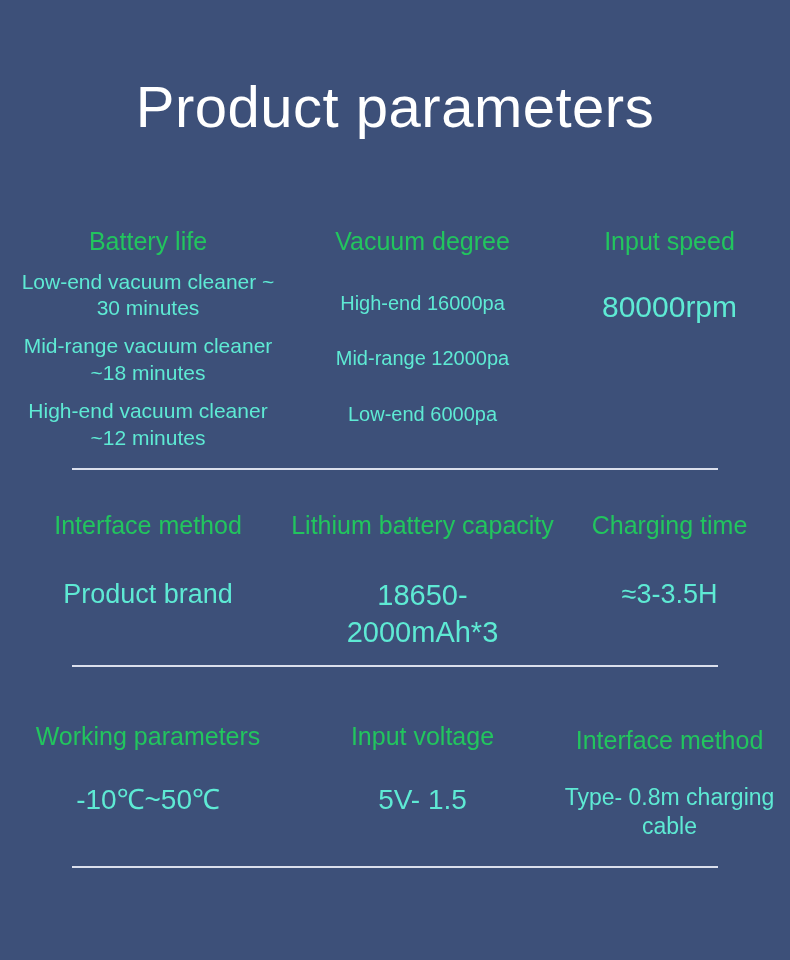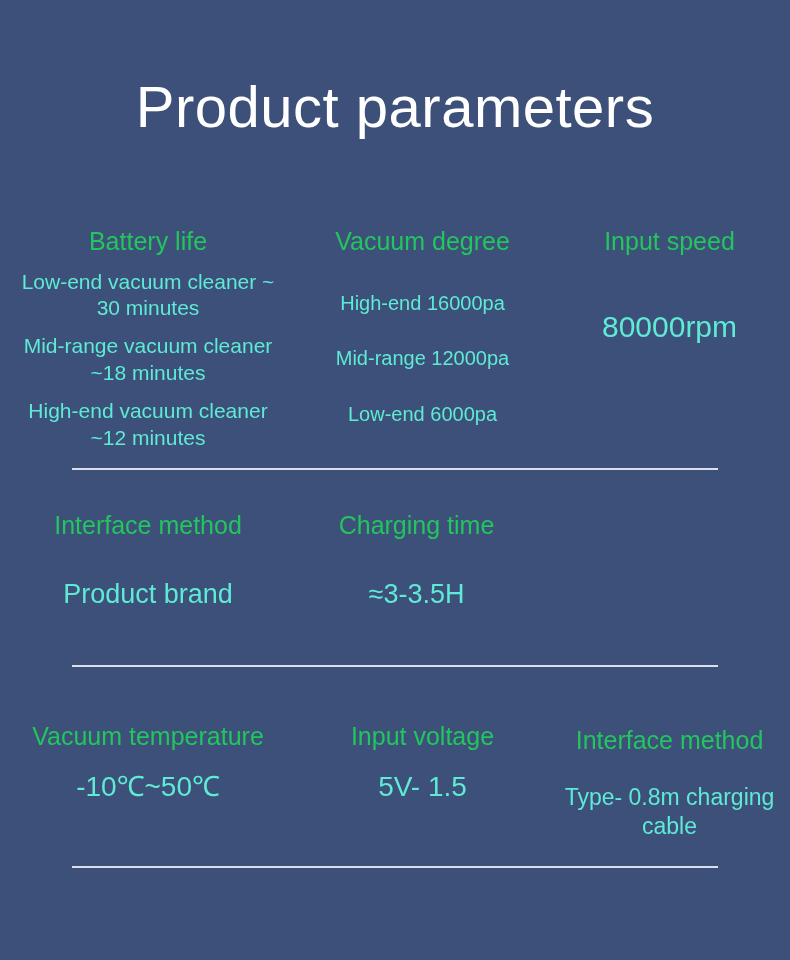--- a/index.html
+++ b/index.html
@@ -93,31 +93,31 @@
   }
   #row-1 .col-a .spec-value:last-child { margin-bottom: 0; }
 
   #row-1 .col-b .values { margin-top: 35px; }
   #row-1 .col-b .spec-value {
     font-size: 20px;
     margin-bottom: 30px;
   }
   #row-1 .col-b .spec-value:last-child { margin-bottom: 0; }
 
-  #row-1 .col-c .values { margin-top: 52px; }
+  #row-1 .col-c .values { margin-top: 32px; }
   #row-1 .col-c .spec-value { font-size: 30px; }
 
   
   #row-2 .values { margin-top: 37px; }
   #row-2 .col-a .spec-value { font-size: 27px; }
   #row-2 .col-b .spec-value { font-size: 29px; }
   #row-2 .col-c .spec-value { font-size: 27px; }
 
   
-  #row-3 .values { margin-top: 18px; }
+  #row-3 .values { margin-top: 31px; }
   #row-3 .col-a .spec-value { font-size: 28px; }
   #row-3 .col-b .spec-value { font-size: 28px; }
   #row-3 .col-c .spec-value { font-size: 23px; max-width: 232px; }
   #row-3 .col-c .spec-header { margin-top: 4px; }
   #row-3 .col-c .values { margin-top: 28px; }
 
   
   .divider {
     position: absolute;
     left: 72px;
@@ -170,36 +170,42 @@
 
   <div class="spec-row" id="row-2">
 
     <div class="spec-col col-a">
       <div class="spec-header">Interface method</div>
       <div class="values">
         <div class="spec-value">Product brand</div>
       </div>
     </div>
 
+    <div class="spec-col col-b">
+      <div class="spec-header">Lithium battery capacity</div>
+      <div class="values">
+        <div class="spec-value">18650-2000mAh*3</div>
+      </div>
+    </div>
 
     <div class="spec-col col-c">
       <div class="spec-header">Charging time</div>
       <div class="values">
         <div class="spec-value">≈3-3.5H</div>
       </div>
     </div>
 
   </div>
 
   <div class="divider" id="divider-2"></div>
 
   <div class="spec-row" id="row-3">
 
     <div class="spec-col col-a">
-      <div class="spec-header">Vacuum temperature</div>
+      <div class="spec-header">Working parameters</div>
       <div class="values">
         <div class="spec-value">-10℃~50℃</div>
       </div>
     </div>
 
     <div class="spec-col col-b">
       <div class="spec-header">Input voltage</div>
       <div class="values">
         <div class="spec-value">5V- 1.5</div>
       </div>

